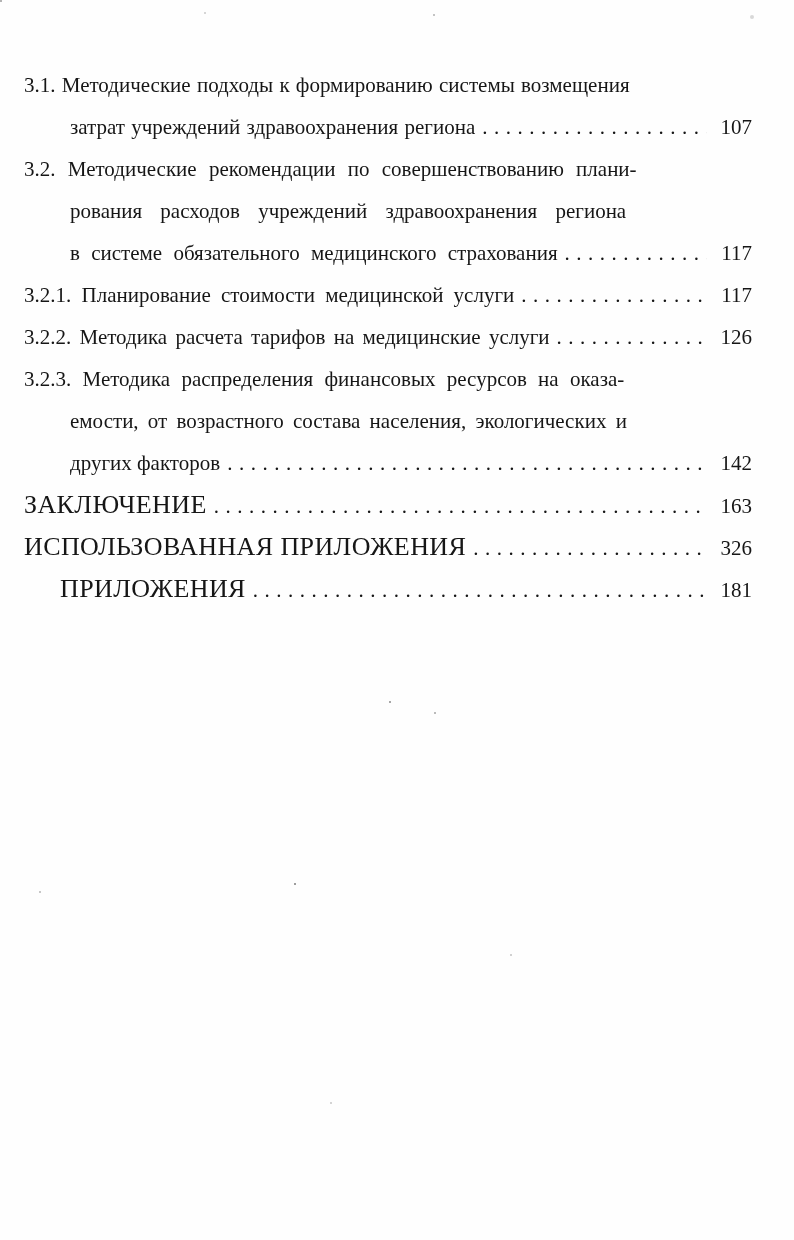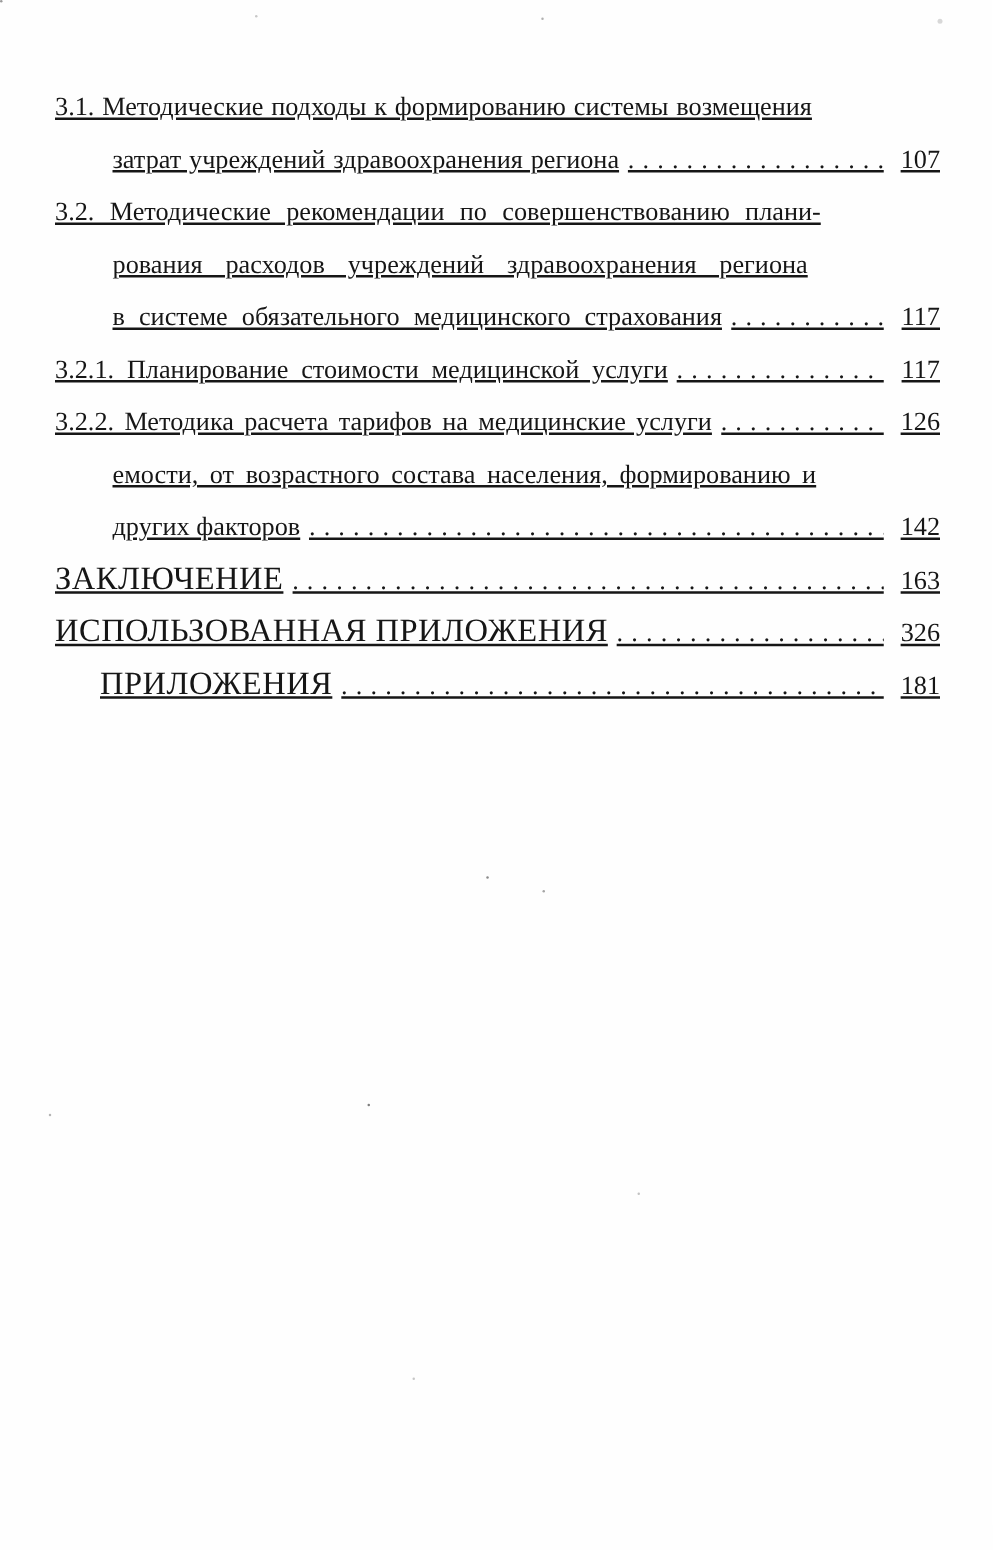--- a/index.html
+++ b/index.html
@@ -10,21 +10,21 @@
     color: #161616;
   }
   .page {
     position: relative;
     width: 794px; height: 1240px;
     background: #fefefee8;
     overflow: hidden;
   }
   .toc {
     position: absolute;
-    top: 64px; left: 44px; right: 42px; text-decoration: underline;
+    top: 64px; left: 24px; right: 42px;
   }
   .toc-line {
     display: flex;
     align-items: baseline;
     height: 42px;
     font-size: 21px;
     line-height: 42px;
     white-space: nowrap;
   }
   .toc-line.indent { padding-left: 46px; }
@@ -95,24 +95,28 @@
     <span class="dots">..............................................................................................................</span>
     <span class="pg">117</span>
   </div>
 
   <div class="toc-line">
     <span class="txt" style="word-spacing: 3px;">3.2.2. Методика расчета тарифов на медицинские услуги</span>
     <span class="dots">..............................................................................................................</span>
     <span class="pg">126</span>
   </div>
 
+  <div class="toc-line">
+    <span class="txt" style="word-spacing: 6px;">3.2.3. Методика распределения финансовых ресурсов на оказа-</span>
+
+  </div>
 
 
   <div class="toc-line indent">
-    <span class="txt" style="word-spacing: 4px;">емости, от возрастного состава населения, формированию и</span>
+    <span class="txt" style="word-spacing: 4px;">емости, от возрастного состава населения, экологических и</span>
 
   </div>
 
   <div class="toc-line indent">
     <span class="txt" style="word-spacing: 0px;">других факторов</span>
     <span class="dots">..............................................................................................................</span>
     <span class="pg">142</span>
   </div>
 
   <div class="toc-line caps">

